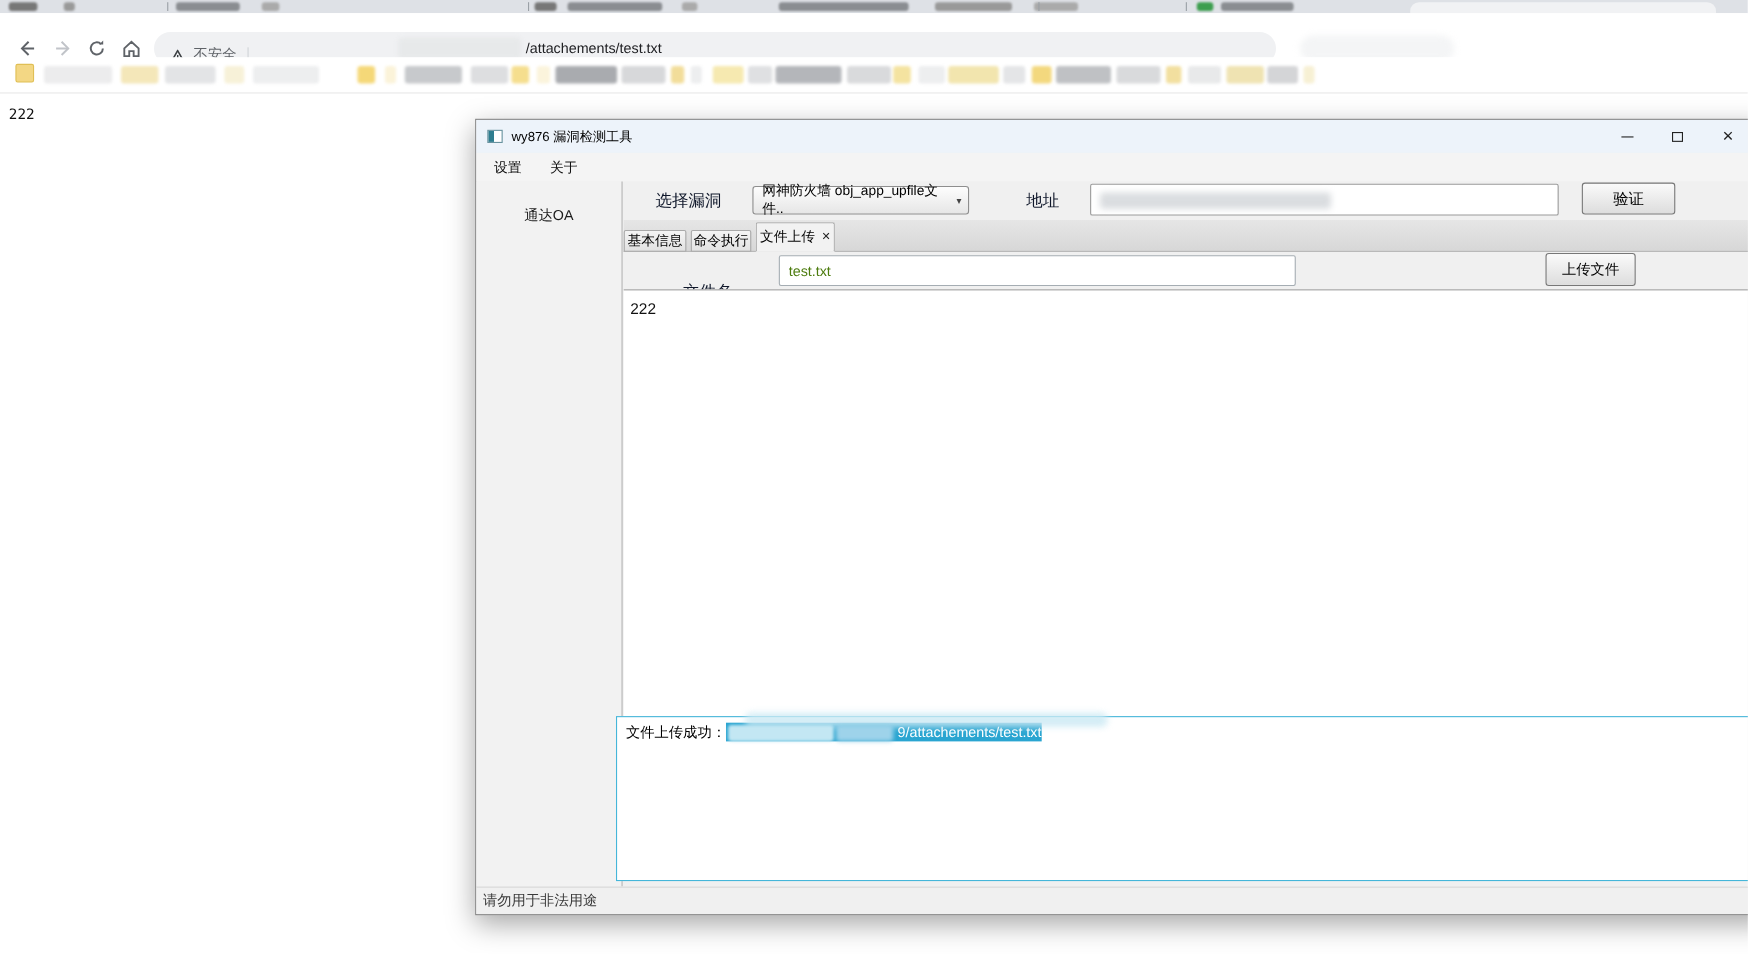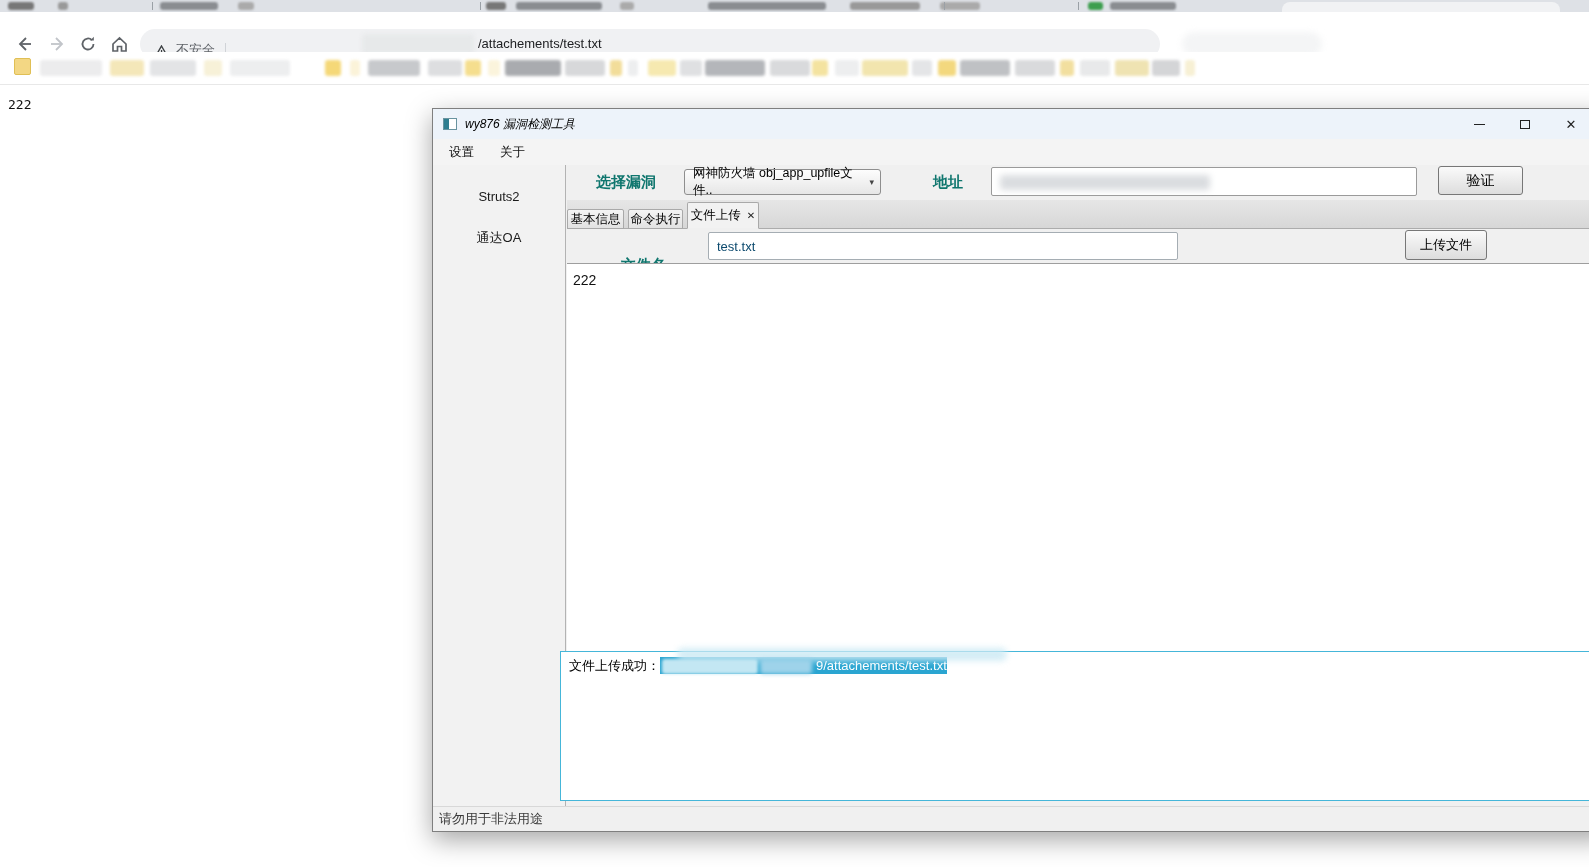--- a/index.html
+++ b/index.html
@@ -37,42 +37,42 @@
   .page-text { position:absolute; left:8px; top:97px; font-family:"DejaVu Sans Mono",monospace;
     font-size:13px; color:#111; }
 
   
   .appwin { position:absolute; left:432px; top:108px; width:1178px; height:724px; background:#f0f0f0;
     border:1px solid #7f7f7f; box-shadow:0 8px 24px rgba(0,0,0,.35); }
   .titlebar { position:absolute; left:0; top:0; right:0; height:30px; background:#edf3fa; display:flex;
     align-items:center; }
   .appicon { width:14px; height:12px; margin-left:10px; border:1px solid #69939f;
     background:linear-gradient(90deg,#2e7d8f 0 45%,#ffffff 45%); }
-  .apptitle { margin-left:8px; font-size:12px; color:#000;font-style:italic; }
+  .apptitle { margin-left:8px; font-size:12px; color:#000; }
   .wctl { position:absolute; top:0; width:36px; height:30px; display:flex; align-items:center;
     justify-content:center; color:#222; }
   .wctl.min i { display:block; width:11px; height:0; border-bottom:1px solid #222; }
   .wctl.max i { display:block; width:10px; height:9px; border:1px solid #222; }
   .wctl.cls { font-size:13px; }
 
   .menubar { position:absolute; left:0; top:30px; right:0; height:26px; background:#f4f4f4; display:flex;
     align-items:center; }
   .menuitem { font-size:12.5px; color:#111; padding:3px 10px; margin-left:6px; }
 
   .appbody { position:absolute; left:0; top:56px; right:0; bottom:25px; }
   .sidebar { position:absolute; left:0; top:0; width:133px; bottom:0; background:#f2f2f2;
     border-right:1px solid #b3b3b3; }
   .sideitem { height:42px; display:flex; align-items:center; justify-content:center; font-size:13px;
     color:#1a1a1a; }
   .sidebar .pad { height:10px; }
 
   .content { position:absolute; left:134px; top:0; right:0; bottom:0; }
 
   .vulnbar { position:absolute; left:0; top:0; right:0; height:35px; background:#f0f0f0; }
-  .lbl { font-size:15px; color:#0f766e; font-weight:700; }
+  .lbl { font-size:15px; color:#0f172a; font-weight:400; }
   .vulnbar .l1 { position:absolute; left:29px; top:8px; }
   .combo { position:absolute; left:117px; top:4px; width:197px; height:26px; border:1px solid #8e8e8e;
     border-radius:3px; background:linear-gradient(#fdfdfd,#e6e6e6); font-size:12.5px; color:#000;
     display:flex; align-items:center; padding:0 6px 0 8px; }
   .combo .arr { margin-left:auto; font-size:9px; color:#444; }
   .vulnbar .l2 { position:absolute; left:366px; top:8px; }
   .addrinput { position:absolute; left:424px; top:2px; width:426px; height:29px; background:#fff;
     border:1px solid #9a9a9a; border-radius:2px; }
   .addrinput .blob { position:absolute; left:8px; top:7px; width:210px; height:15px; background:#dadde0;
     border-radius:3px; filter:blur(3px); }
@@ -84,21 +84,21 @@
     background:linear-gradient(#e6e6e6,#d7d7d7); border-bottom:1px solid #acacac; }
   .tab { position:absolute; bottom:-1px; height:20px; border:1px solid #a9a9a9; border-radius:2px 2px 0 0;
     background:linear-gradient(#f4f4f4,#e2e2e2); font-size:12.5px; color:#000; display:flex;
     align-items:center; justify-content:center; }
   .tab.active { height:27px; background:#f2f2f2; border-bottom:1px solid #f0f0f0; z-index:2;margin-top:36px; }
   .tab .x { margin-left:6px; font-size:10px; color:#222; }
 
   .filerow { position:absolute; left:0; top:64px; right:0; height:34px; background:#f0f0f0; }
   .filerow .l3 { position:absolute; left:54px; top:7px;margin-top:20px; }
   .fileinput { position:absolute; left:141px; top:3px; width:470px; height:28px; background:#fff;
-    border:1px solid #a5adb3; border-radius:2px; font-size:13px; color:#0c4a6e; padding:0 8px;
+    border:1px solid #a5adb3; border-radius:2px; font-size:13px; color:#4d7c0f; padding:0 8px;
     font-family:inherit; outline:none; }
   .uploadbtn { position:absolute; left:838px; top:1px; width:82px; height:30px; font-size:13px; }
 
   .editor { position:absolute; left:0; top:98px; right:0; height:388px; background:#fff;
     border-top:1px solid #9e9e9e; font-size:14px; color:#111; padding:8px 6px; }
 
   .result { position:absolute; left:-7px; top:486px; right:0; height:150px; background:#fff;
     border:1px solid #45b6d9; font-size:13px; color:#000; padding:5px 8px; }
   .result .line { position:relative; white-space:nowrap; }
   .sel { background:#2aa5d1; color:#fff; padding:1px 0; }
@@ -233,21 +233,20 @@
 
     <div class="menubar">
       <span class="menuitem">设置</span>
       <span class="menuitem">关于</span>
     </div>
 
     <div class="appbody">
 
       <div class="sidebar">
         <div class="pad"></div>
-        <div class="sideitem">Struts2</div>
         <div class="sideitem">通达OA</div>
       </div>
 
       <div class="content">
 
         <div class="vulnbar">
           <span class="lbl l1">选择漏洞</span>
           <div class="combo">
             <span>网神防火墙 obj_app_upfile文件..</span>
             <span class="arr">▾</span>

